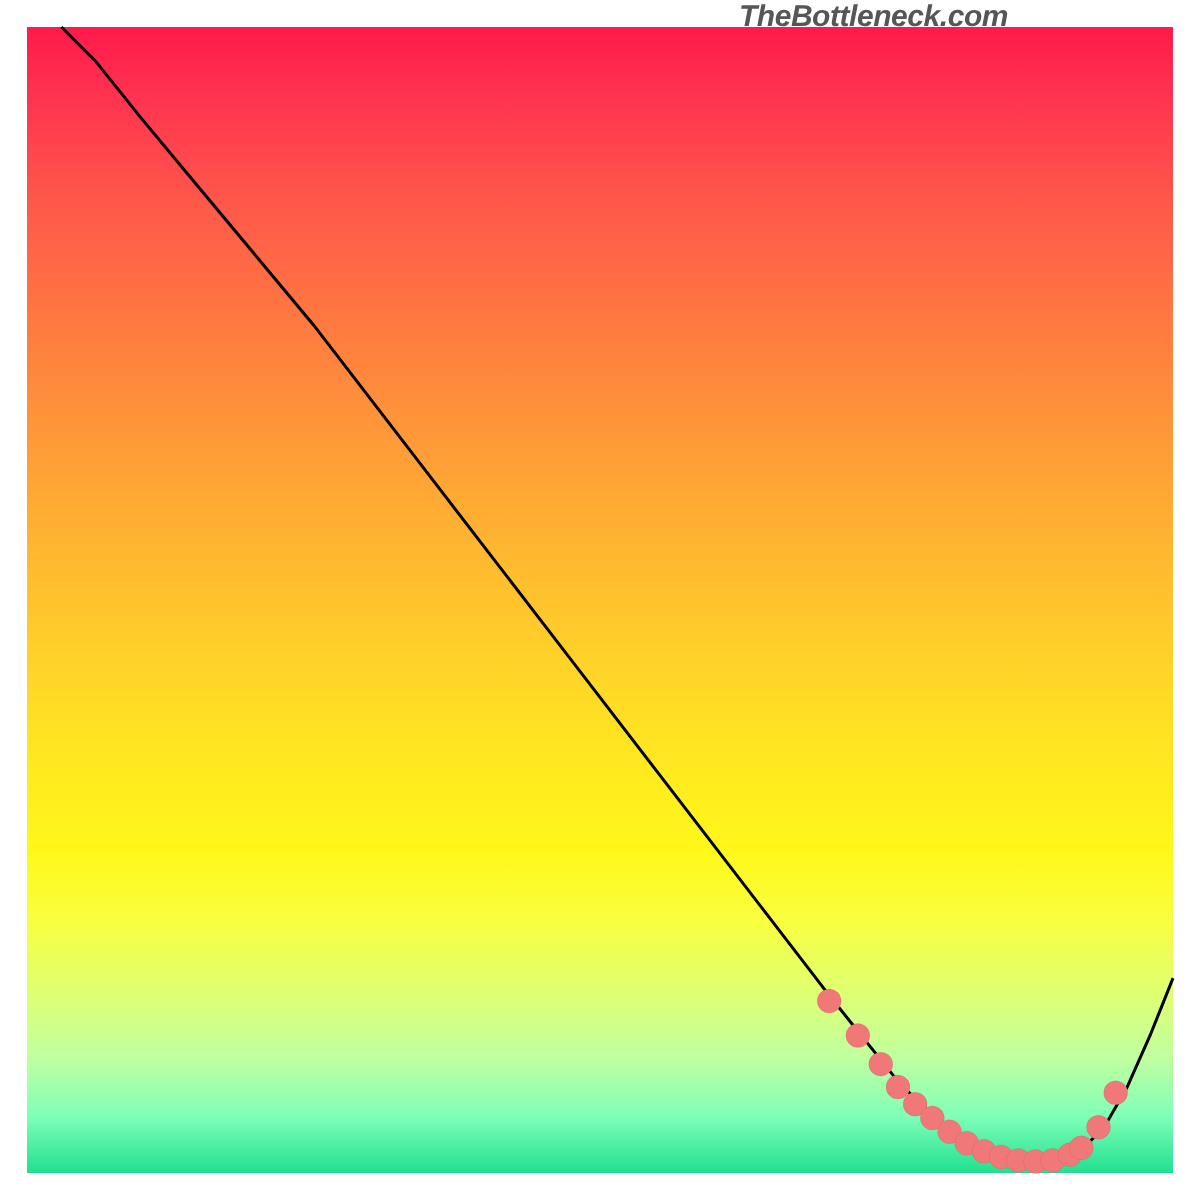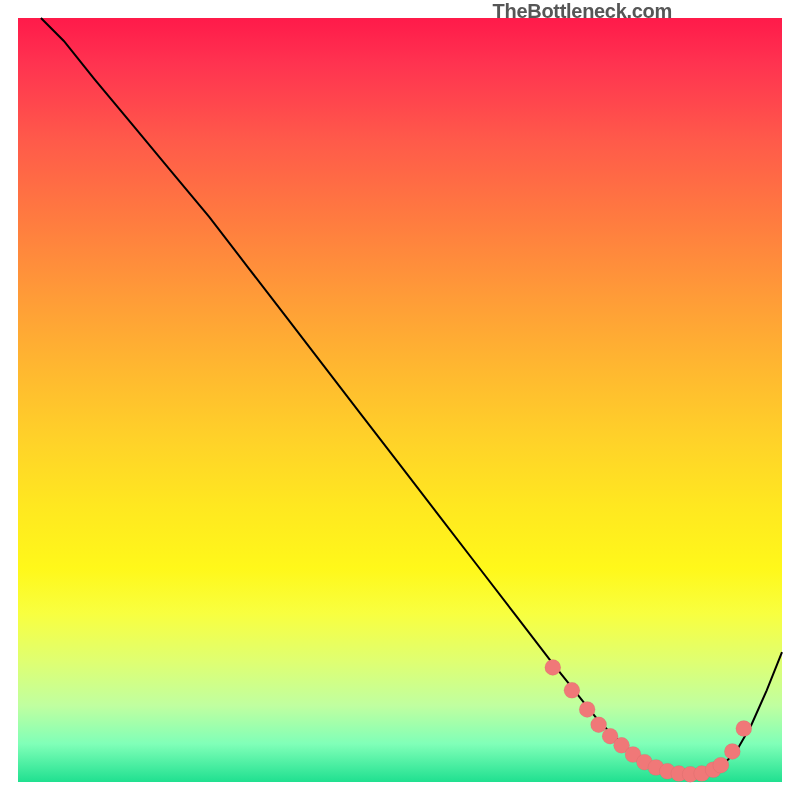--- a/index.html
+++ b/index.html
@@ -1,20 +1,21 @@
 <!DOCTYPE html>
 <html><head>
 <meta charset="utf-8">
 <style>
   * { margin: 0; padding: 0; box-sizing: border-box; }
   html, body { width: 800px; height: 800px; overflow: hidden; background: #fff; }
   .canvas {
     position: relative;
     width: 692px;
     height: 800px;
+    font-style: italic;
   }
   .gradient-area {
     position: absolute;
     left: 18px;
     top: 18px;
     width: 764px;
     height: 764px;
     background: linear-gradient(to bottom,
       #ff1a4a 0%,
       #ff3350 6%,

